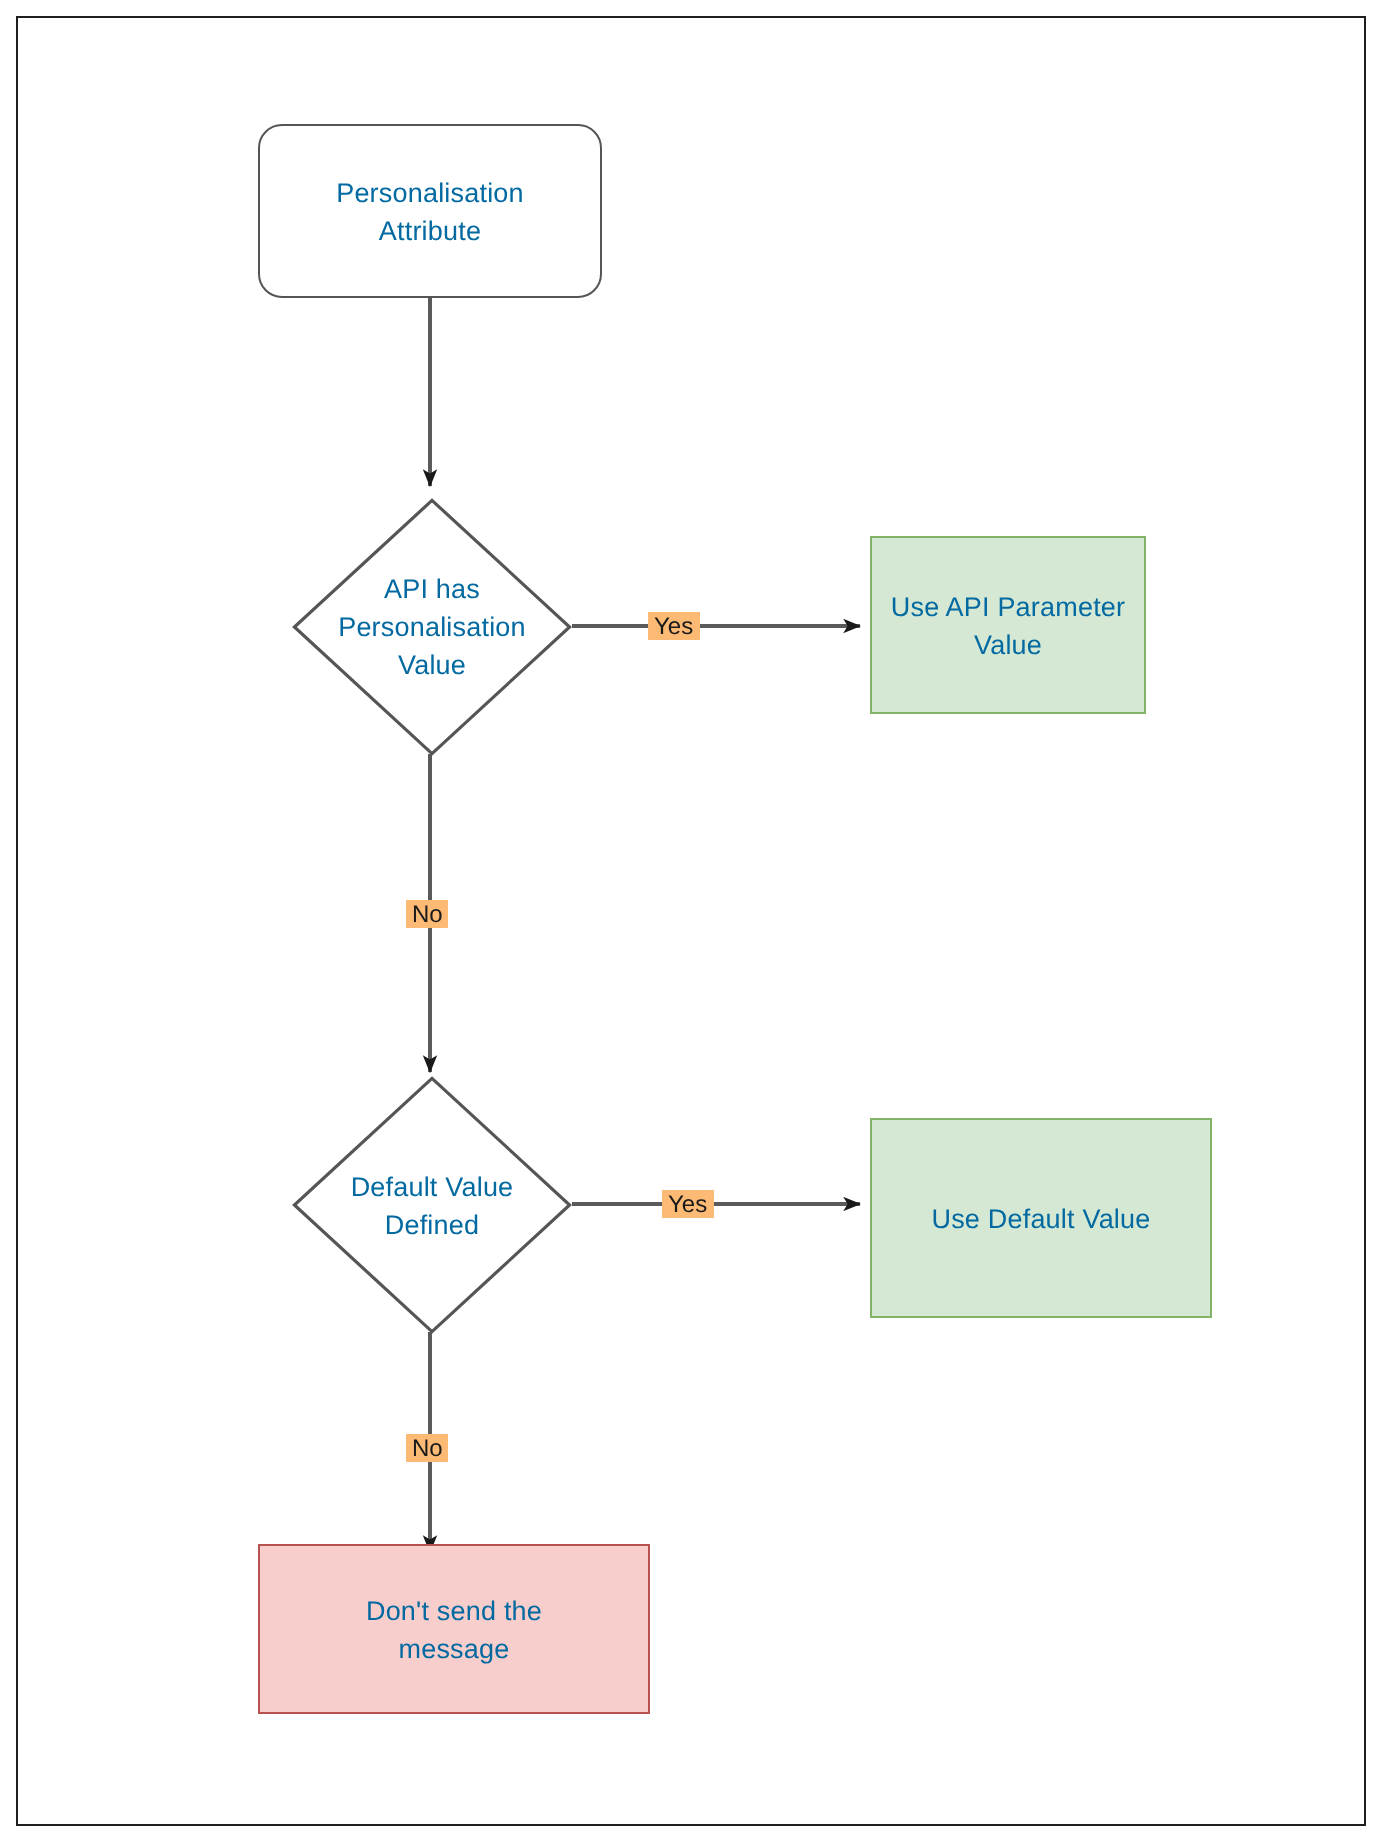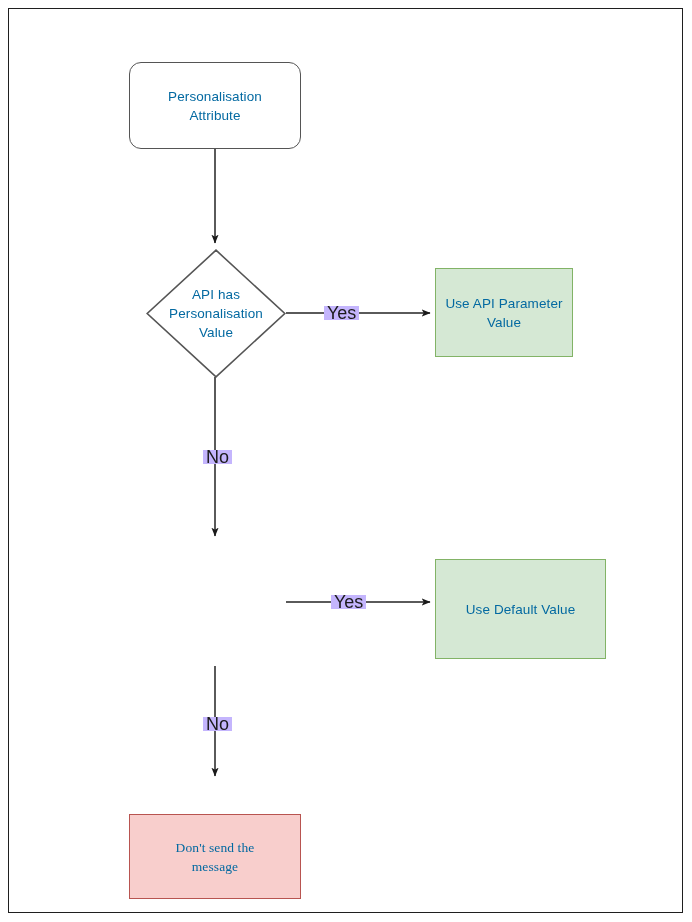--- a/index.html
+++ b/index.html
@@ -81,24 +81,24 @@
     top: 0;
     width: 100%;
     height: 100%;
   }
   .node-diamond .node-label {
     position: relative;
     z-index: 2;
   }
   .edge-label {
     position: absolute;
-    font-size: 18px;
+    font-size: 12px;
     line-height: 14px;
     color: #1a1a1a;
-    background: #c4b5fd;
+    background: #fdba74;
     padding: 0 3px;
     white-space: nowrap;
   }
 </style>
 </head>
 <body>
 
 <div id="page">
 
   <div id="frame"></div>
@@ -138,26 +138,33 @@
     <span class="node-label">API has
 Personalisation
 Value</span>
   </div>
 
   <div class="node node-green" style="left:435px; top:268px; width:138px; height:89px;">
     <span class="node-label">Use API Parameter
 Value</span>
   </div>
 
+  <div class="node node-diamond" style="left:146px; top:538px; width:140px; height:129px;">
+    <svg class="diamond-shape" viewBox="0 0 140 129" preserveAspectRatio="none">
+      <polygon points="70,1.2 138.8,64.5 70,127.8 1.2,64.5" fill="#ffffff" stroke="#555555" stroke-width="1.6" vector-effect="non-scaling-stroke"></polygon>
+    </svg>
+    <span class="node-label">Default Value
+Defined</span>
+  </div>
 
   <div class="node node-green" style="left:435px; top:559px; width:171px; height:100px;">
     <span class="node-label">Use Default Value</span>
   </div>
 
-  <div class="node node-red" style="left:129px; top:814px; width:172px; height:85px;font-family:Liberation Serif, serif;">
+  <div class="node node-red" style="left:129px; top:772px; width:196px; height:85px;">
     <span class="node-label">Don't send the
 message</span>
   </div>
 
   <div class="edge-label" style="left:324px; top:306px;">Yes</div>
 
   <div class="edge-label" style="left:203px; top:450px;">No</div>
 
   <div class="edge-label" style="left:331px; top:595px;">Yes</div>
 

